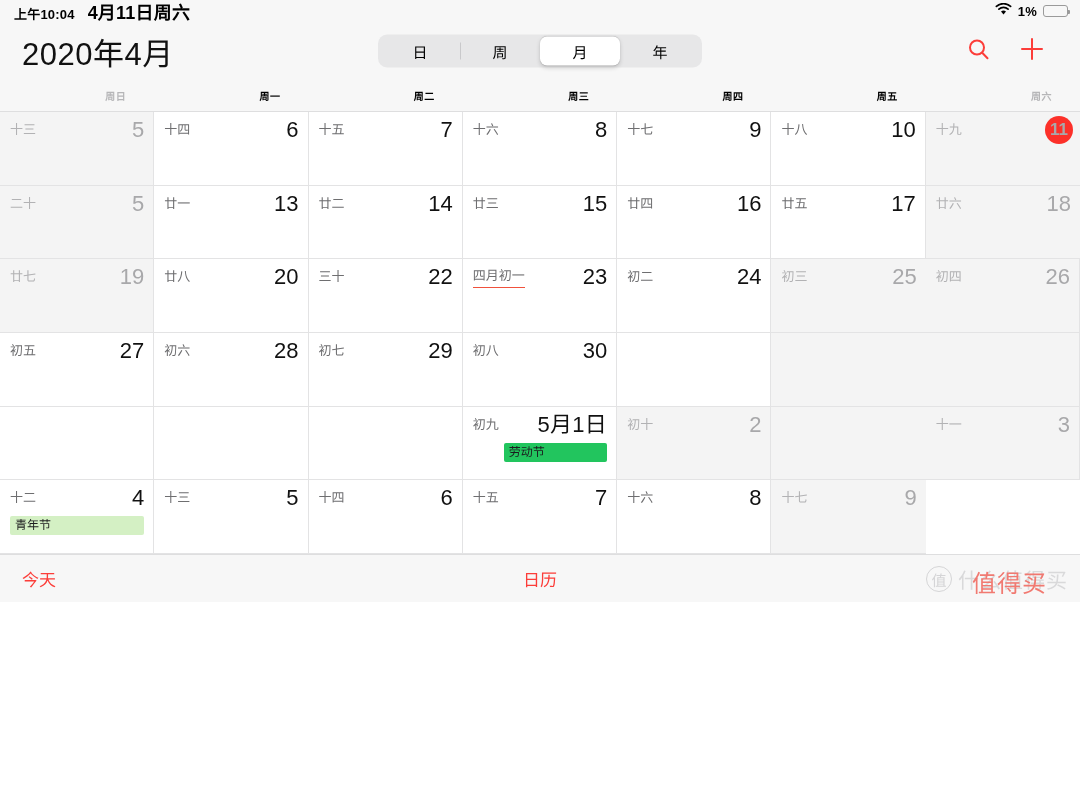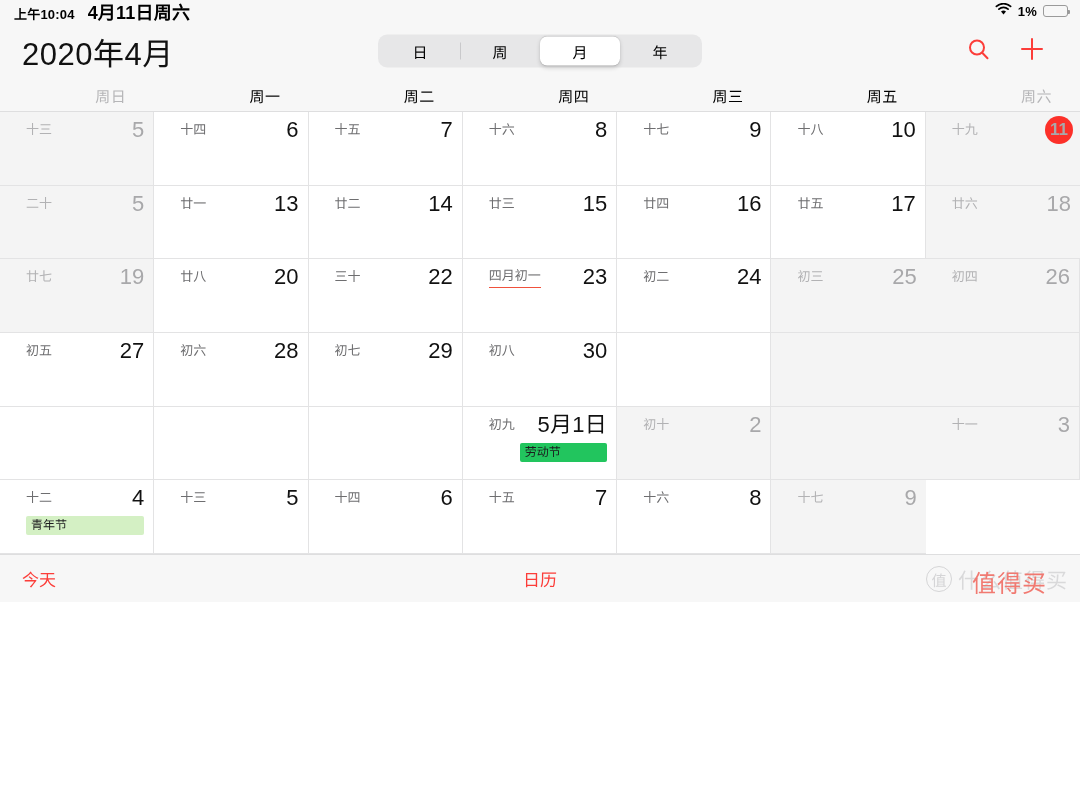--- a/index.html
+++ b/index.html
@@ -142,38 +142,39 @@
     background: #f7f7f7;
     display: grid;
     grid-template-columns: repeat(7, 1fr);
     border-bottom: 1px solid #dededf;
   }
   .weekhead .wh {
     display: flex;
     align-items: center;
     justify-content: flex-end;
     padding-right: 28px;
-    font-size: 15px;
+    font-size: 10px;
     color: #000;
     letter-spacing: 0.5px;
+    font-weight: bold;
   }
   .weekhead .wh.dim { color: #b6b6b8; }
 
   
   .grid {
     flex: 1 1 auto;
     display: grid;
     grid-template-columns: repeat(7, 1fr);
     grid-auto-rows: 1fr;
     background: #ffffff;
   }
   .cell {
     border-right: 1px solid #e3e3e4;
     border-bottom: 1px solid #e3e3e4;
-    padding: 6px 9px 0 26px;
+    padding: 6px 9px 0 10px;
     position: relative;
     overflow: hidden;
     background: #ffffff;
   }
   .cell.weekend { background: #f4f4f4; }
   .cell.col6 { border-right: none; }
 
   .cell-top {
     display: flex;
     align-items: flex-start;
@@ -352,22 +353,22 @@
           </svg>
         </span>
       </div>
     </div>
   </div>
 
   <div class="weekhead" id="weekhead">
       <div class="wh dim">周日</div>
       <div class="wh">周一</div>
       <div class="wh">周二</div>
+      <div class="wh">周三</div>
       <div class="wh">周四</div>
-      <div class="wh">周三</div>
       <div class="wh">周五</div>
       <div class="wh dim">周六</div>
     </div>
 
   <div class="grid" id="grid">
       <div class="cell weekend">
         <div class="cell-top">
           <span class="lunar">十三</span>
           <span class="daynum">5</span>
         </div>

